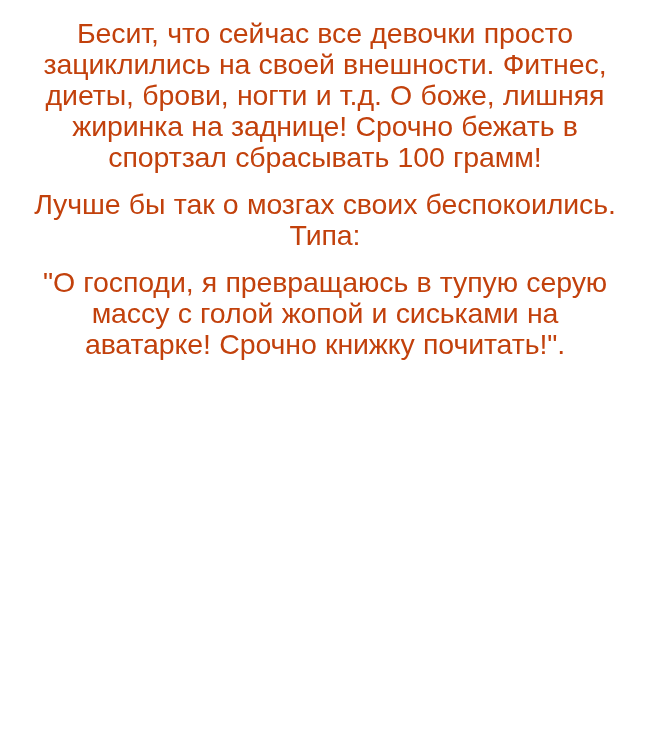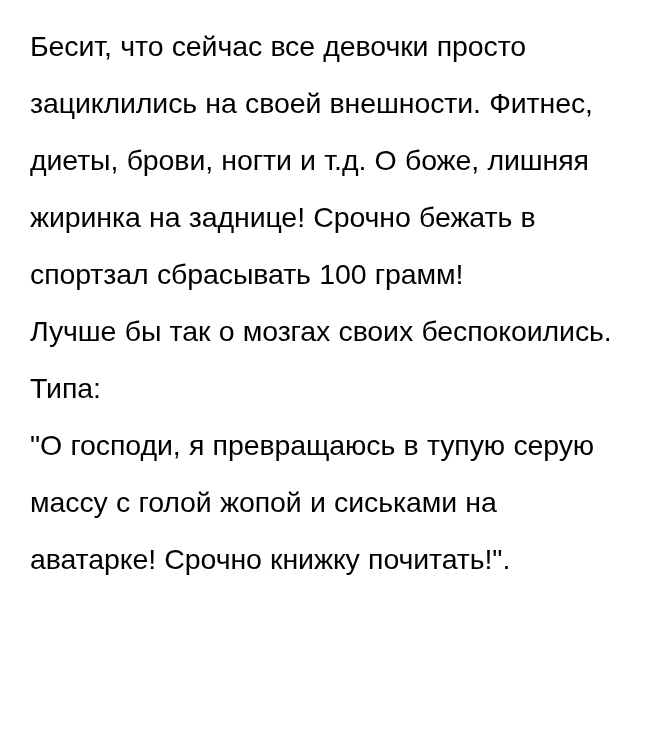--- a/index.html
+++ b/index.html
@@ -17,33 +17,34 @@
     width: 650px;
     height: 731px;
     background: #ffffff;
     box-sizing: border-box;
     padding: 18px 30px 10px 30px;
     display: flex;
     flex-direction: column;
     justify-content: flex-start;
   }
   .text-block {
-    color: #000000;
+    color: #c2410c;
     font-size: 28.5px;
-    line-height: 57px;
+    line-height: 31px;
     letter-spacing: -0.1px;
     font-weight: 400;
     word-spacing: 0.5px;
+    text-align: center;
   }
   .para {
     margin: 0;
     padding: 0;
   }
   .para + .para {
-    margin-top: 0;
+    margin-top: 16px;
   }
 </style>
 </head>
 <body>
 
 <div class="page">
   <div class="text-block">
     <p class="para">Бесит, что сейчас все девочки просто зациклились на своей внешности. Фитнес, диеты, брови, ногти и т.д. О боже, лишняя жиринка на заднице! Срочно бежать в спортзал сбрасывать 100 грамм!</p>
     <p class="para">Лучше бы так о мозгах своих беспокоились. Типа:</p>
     <p class="para">"О господи, я превращаюсь в тупую серую массу с голой жопой и сиськами на аватарке! Срочно книжку почитать!".</p>

